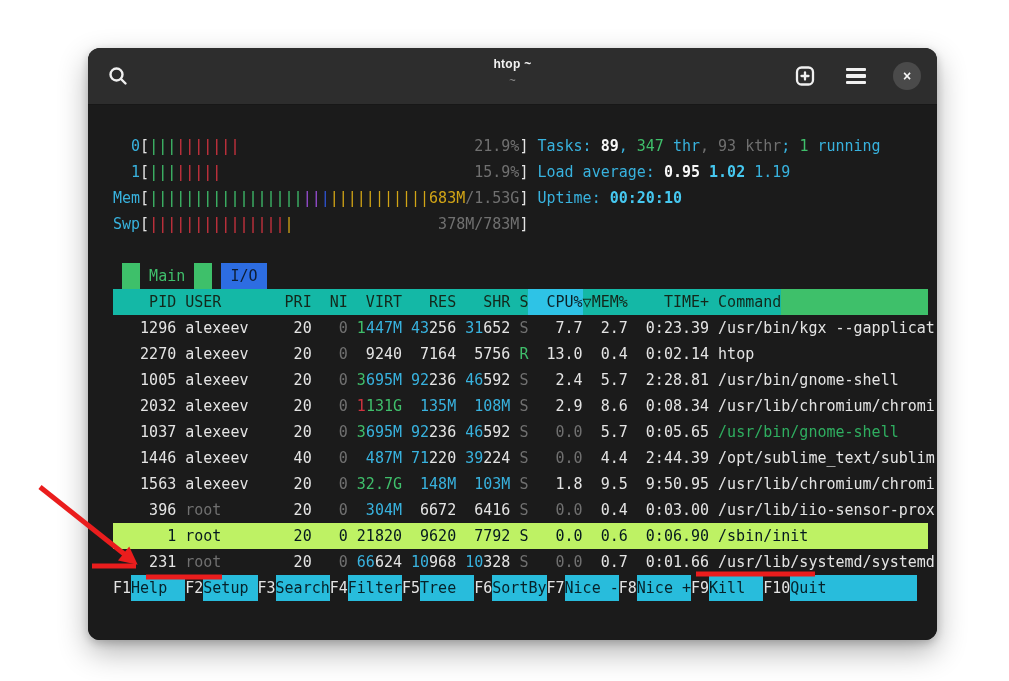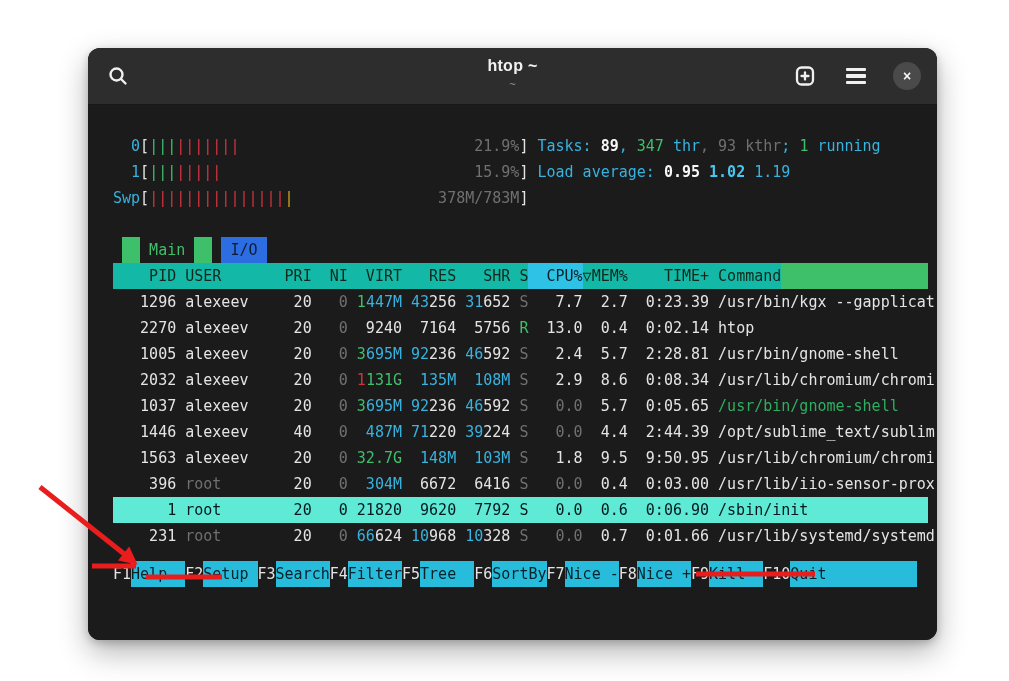--- a/index.html
+++ b/index.html
@@ -2,21 +2,21 @@
 <html><head>
 <meta charset="utf-8">
 <style>
   html,body{margin:0;padding:0;background:#ffffff;width:1009px;height:681px;overflow:hidden;
     font-family:"Liberation Sans",sans-serif;}
   .stage{position:relative;width:1009px;height:681px;}
   .window{position:absolute;left:88px;top:48px;width:849px;height:592px;border-radius:12px;
     box-shadow:0 12px 30px rgba(0,0,0,.30),0 3px 8px rgba(0,0,0,.20);overflow:hidden;background:#1b1b1b;}
   .titlebar{position:relative;height:56px;background:#2d2d2d;border-bottom:1px solid #171717;}
   .titles{position:absolute;left:0;right:0;top:9px;text-align:center;}
-  .title{font-size:16px;font-weight:bold;color:#f2f2f2;letter-spacing:.3px;}
+  .title{font-size:12px;font-weight:bold;color:#f2f2f2;letter-spacing:.3px;}
   .subtitle{font-size:11px;color:#9b9b9b;margin-top:3px;}
   .tb-btn{position:absolute;top:50%;transform:translateY(-50%);display:flex;align-items:center;
     justify-content:center;cursor:default;}
   .search-btn{left:16px;width:28px;height:28px;}
   .newtab-btn{right:118px;width:28px;height:28px;}
   .menu-btn{right:68px;width:26px;height:26px;flex-direction:column;justify-content:center;gap:3px;}
   .menu-btn i{display:block;width:20px;height:3.5px;background:#f0f0f0;border-radius:1px;}
   .close-btn{right:16px;width:28px;height:28px;border-radius:50%;background:#4a4a4a;
     color:#f5f5f5;font-size:14px;font-weight:bold;line-height:1;}
   
@@ -27,23 +27,23 @@
   .c-cy{color:#38b2de}.c-gn{color:#3fbf6b}.c-gy{color:#707070}.c-w{color:#e4e4e4}
   .c-rd{color:#d0333f}.c-yl{color:#d2a516}.c-pu{color:#9a4fd6}.c-bl{color:#3056d8}
   .c-bw{color:#f7f7f7;font-weight:bold}.c-bc{color:#46c8f0;font-weight:bold}
   .c-cmd{color:#2fae60}
   .bg-tg{background:#3ec06a;color:#3ec06a}
   .bg-tb{background:#2d6de2;color:#0d1d33}
   .bg-hdr{background:#14b8a6;color:#13281b}
   .bg-sort{background:#2ec3e6;color:#0c2229}
   .bg-fk{background:#28bcdc;color:#06222a}
   .row-hdr{background:#3ec06a;}
-  .row-sel{background:#5eead4;}
+  .row-sel{background:#bef264;}
   .row-sel span{color:#05191f !important;}
-  .fbar{margin-top:12px;}
+  .fbar{margin-top:0;}
   
   #annot{position:absolute;left:0;top:0;width:1009px;height:681px;pointer-events:none;z-index:50;}
 </style>
 </head>
 <body>
 
 <div class="stage">
   <div class="window">
     <div class="titlebar">
       <div class="tb-btn search-btn">
@@ -68,20 +68,21 @@
           <i></i>
           <i></i>
       </div>
       <div class="tb-btn close-btn">
         <span>×</span>
       </div>
     </div>
     <div class="terminal">
         <div class="tline"><span class="c-cy">  0</span><span class="c-w">[</span><span class="c-gn">|||</span><span class="c-rd">|||||||</span><span class="c-gy">                          21.9%</span><span class="c-w">] </span><span class="c-cy">Tasks: </span><span class="c-bw">89</span><span class="c-cy">, </span><span class="c-gn">347</span><span class="c-cy"> thr</span><span class="c-gy">, </span><span class="c-gy">93 kthr</span><span class="c-cy">; </span><span class="c-gn">1</span><span class="c-cy"> running</span></div>
         <div class="tline"><span class="c-cy">  1</span><span class="c-w">[</span><span class="c-gn">|||</span><span class="c-rd">|||||</span><span class="c-gy">                            15.9%</span><span class="c-w">] </span><span class="c-cy">Load average: </span><span class="c-bw">0.95 </span><span class="c-bc">1.02 </span><span class="c-cy">1.19</span></div>
+        <div class="tline"><span class="c-cy">Mem</span><span class="c-w">[</span><span class="c-gn">|||||||||||||||||</span><span class="c-pu">||</span><span class="c-bl">|</span><span class="c-yl">|||||||||||683M</span><span class="c-gy">/1.53G</span><span class="c-w">] </span><span class="c-cy">Uptime: </span><span class="c-bc">00:20:10</span></div>
         <div class="tline"><span class="c-cy">Swp</span><span class="c-w">[</span><span class="c-rd">|||||||||||||||</span><span class="c-yl">|</span><span class="c-gy">                378M/783M</span><span class="c-w">]</span></div>
         <div class="tline">&nbsp;</div>
         <div class="tline"><span> </span><span class="bg-tg">  </span><span class="c-gn"> Main </span><span class="bg-tg">  </span><span> </span><span class="bg-tb"> I/O </span></div>
         <div class="tline row-hdr"><span class="bg-hdr">    PID USER       PRI  NI  VIRT   RES   SHR S</span><span class="bg-sort">  CPU%</span><span class="bg-hdr">▽MEM%    TIME+ Command</span></div>
         <div class="tline"><span class="c-w">   1296 alexeev     20</span><span class="c-gy">   0 </span><span class="c-gn">1</span><span class="c-cy">447M 43</span><span class="c-w">256 </span><span class="c-cy">31</span><span class="c-w">652 </span><span class="c-gy">S</span><span class="c-w">   7.7  2.7  0:23.39 /usr/bin/kgx --gapplicat</span></div>
         <div class="tline"><span class="c-w">   2270 alexeev     20</span><span class="c-gy">   0 </span><span class="c-w"> 9240  7164  5756 </span><span class="c-gn">R</span><span class="c-w">  13.0  0.4  0:02.14 htop</span></div>
         <div class="tline"><span class="c-w">   1005 alexeev     20</span><span class="c-gy">   0 </span><span class="c-gn">3</span><span class="c-cy">695M 92</span><span class="c-w">236 </span><span class="c-cy">46</span><span class="c-w">592 </span><span class="c-gy">S</span><span class="c-w">   2.4  5.7  2:28.81 /usr/bin/gnome-shell</span></div>
         <div class="tline"><span class="c-w">   2032 alexeev     20</span><span class="c-gy">   0 </span><span class="c-rd">1</span><span class="c-gn">131G </span><span class="c-cy"> 135M  108M </span><span class="c-gy">S</span><span class="c-w">   2.9  8.6  0:08.34 /usr/lib/chromium/chromi</span></div>
         <div class="tline"><span class="c-w">   1037 alexeev     20</span><span class="c-gy">   0 </span><span class="c-gn">3</span><span class="c-cy">695M 92</span><span class="c-w">236 </span><span class="c-cy">46</span><span class="c-w">592 </span><span class="c-gy">S   0.0</span><span class="c-w">  5.7  0:05.65 </span><span class="c-cmd">/usr/bin/gnome-shell</span></div>
         <div class="tline"><span class="c-w">   1446 alexeev     40</span><span class="c-gy">   0 </span><span class="c-cy"> 487M 71</span><span class="c-w">220 </span><span class="c-cy">39</span><span class="c-w">224 </span><span class="c-gy">S   0.0</span><span class="c-w">  4.4  2:44.39 /opt/sublime_text/sublim</span></div>

